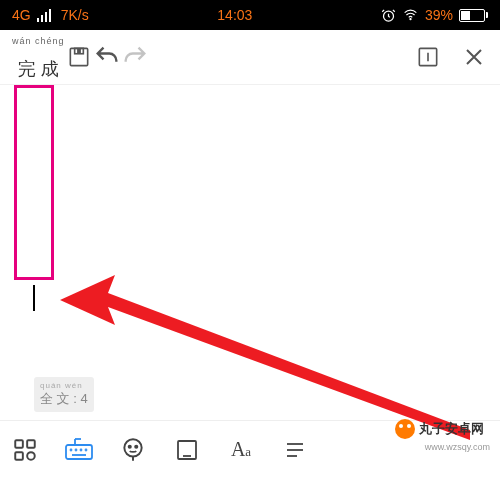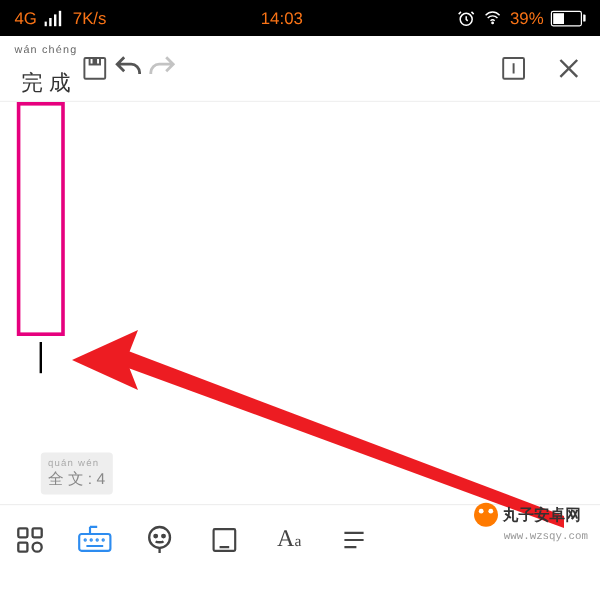--- a/index.html
+++ b/index.html
@@ -22,21 +22,21 @@
   .bottom-banner { position: absolute; left: 14px; bottom: 8px; background: #eee; color: #888; font-size: 13px; padding: 4px 6px; border-radius: 3px; margin-left: 20px; }
   .bottom-banner .pp { font-size: 8px; display:block; text-align:left; color:#aaa; letter-spacing:1px;}
   .bottom-bar { height: 58px; border-top: 1px solid #eee; display: flex; align-items: center; justify-content: space-between; padding: 0 10px; }
   .bb-left { display: flex; align-items: center; gap: 24px; }
   .bb-icon { width: 30px; height: 30px; display: flex; align-items: center; justify-content: center; color: #444; }
   .bb-icon.active { color: #2d8cf0; }
   .watermark { height: 22px; display: flex; align-items: center; justify-content: flex-end; padding-right: 10px; gap: 4px; font-size: 13px; font-weight: bold; color: #333; position: absolute; right: 6px; bottom: 60px; }
   .wm-dot { width: 20px; height: 20px; background: #ff7a00; border-radius: 50%; position: relative; }
   .wm-dot::before, .wm-dot::after { content:""; position:absolute; background:#fff; border-radius:50%; width:4px; height:4px; top:5px; }
   .wm-dot::before { left:4px; } .wm-dot::after { right:4px; }
-  .wm-url { font-size: 9px; color: #999; position: absolute; right: 10px; bottom: 48px; font-family: Liberation Mono, monospace; }
+  .wm-url { font-size: 9px; color: #999; position: absolute; right: 10px; bottom: 48px; }
 </style>
 </head>
 <body>
 
 <div class="status-bar">
   <div class="status-left">
     <span>4G</span>
     <svg width="18" height="14" viewBox="0 0 18 14">
         <rect x="0" y="10" width="2" height="4" fill="#fff"></rect>
         <rect x="4" y="7" width="2" height="7" fill="#fff"></rect>

